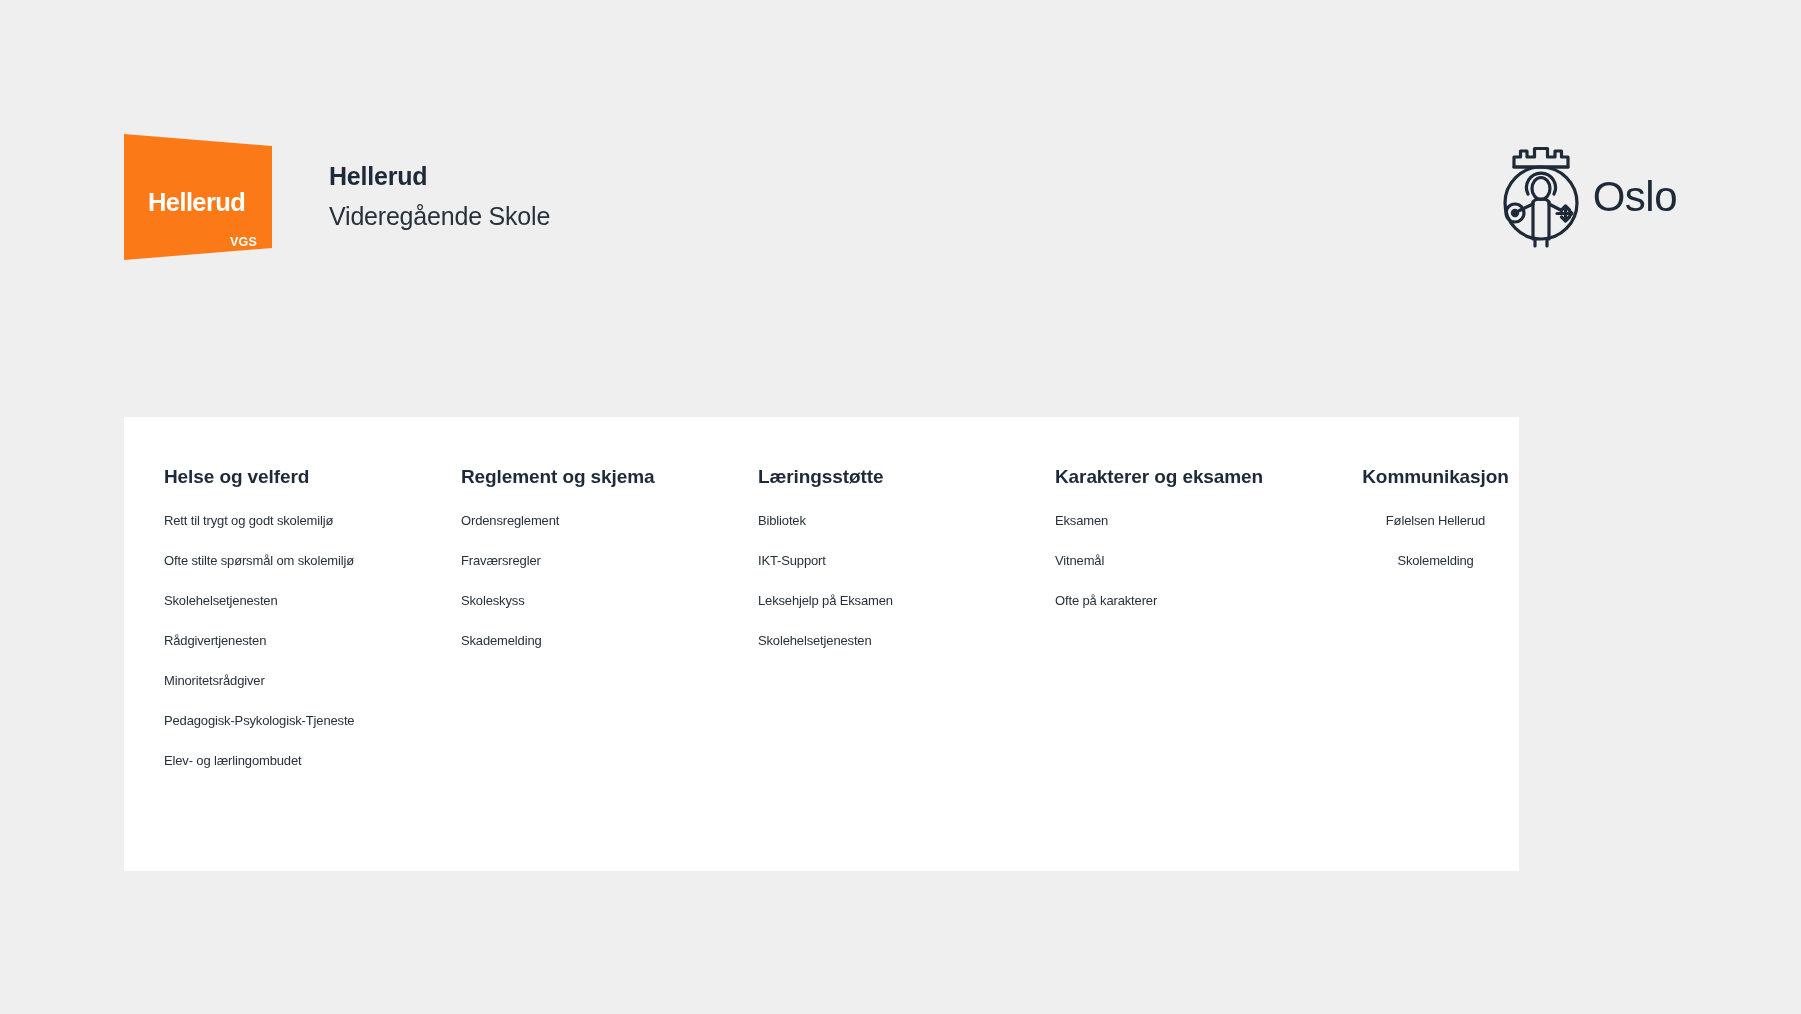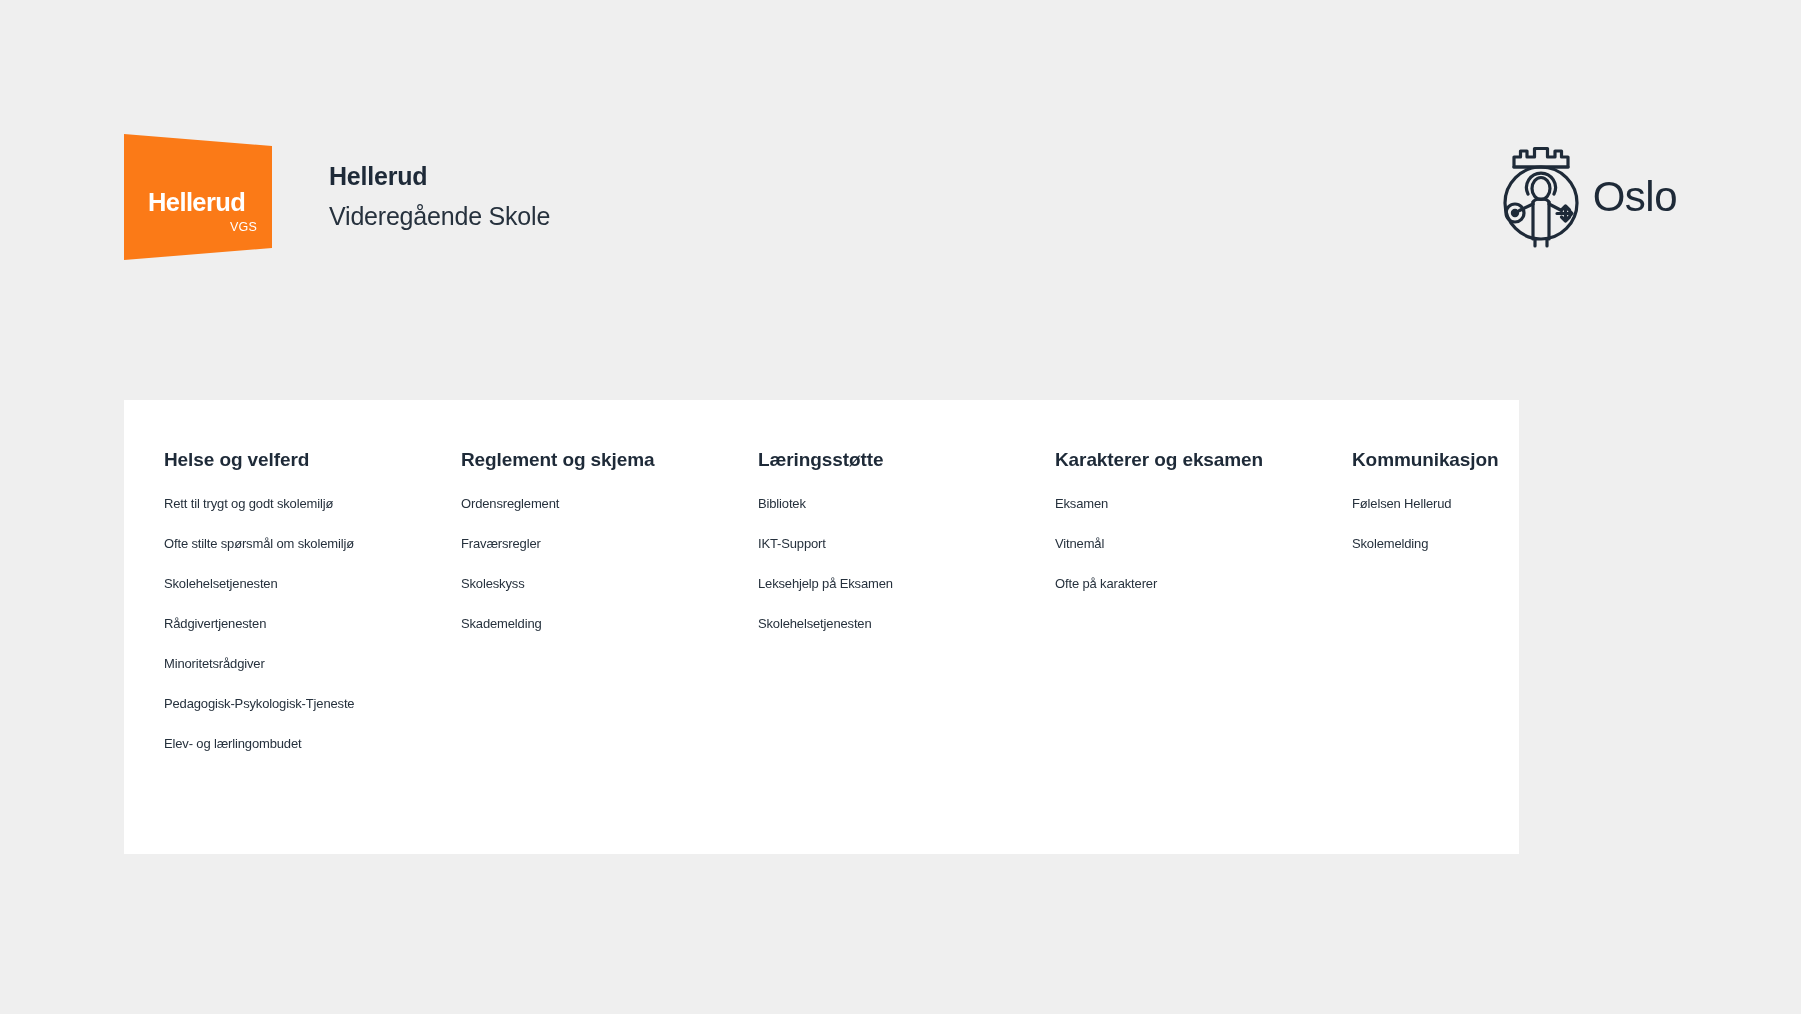--- a/index.html
+++ b/index.html
@@ -53,24 +53,24 @@
     color: #ffffff;
     font-size: 25.5px;
     font-weight: bold;
     letter-spacing: -0.6px;
     line-height: 1;
   }
   .logo-sub {
     display: block;
     color: #ffffff;
     font-size: 12.5px;
-    font-weight: normal;
+    font-weight: bold;
     letter-spacing: 0.2px;
     line-height: 1;
-    margin-top: 5px;
+    margin-top: 20px;
     text-align: right;
     padding-right: 1px;
   }
 
   .brand-titles {
     position: absolute;
     left: 205px;
     top: 28px;
   }
   .brand-line1 {
@@ -139,34 +139,34 @@
     right: 0;
     bottom: 0;
     height: 4px;
     background: #fb7a17;
   }
 
   
   .dropdown {
     position: absolute;
     left: 124px;
-    top: 400px;
+    top: 417px;
     width: 1395px;
     height: 454px;
     background: #ffffff;
   }
   .dropdown-inner {
     display: flex;
     padding: 50px 0 0 40px;
   }
   .menu-col {
     width: 297px;
     flex: 0 0 297px;
   }
-  .menu-col:last-child { flex: 1 1 auto; }
+  .menu-col:last-child { flex: 1 1 auto; text-align: center; }
   .col-head {
     color: #1e2a38;
     font-size: 19px;
     font-weight: bold;
     line-height: 1;
     margin-bottom: 28px;
     letter-spacing: -0.1px;
     white-space: nowrap;
   }
   .col-link {

